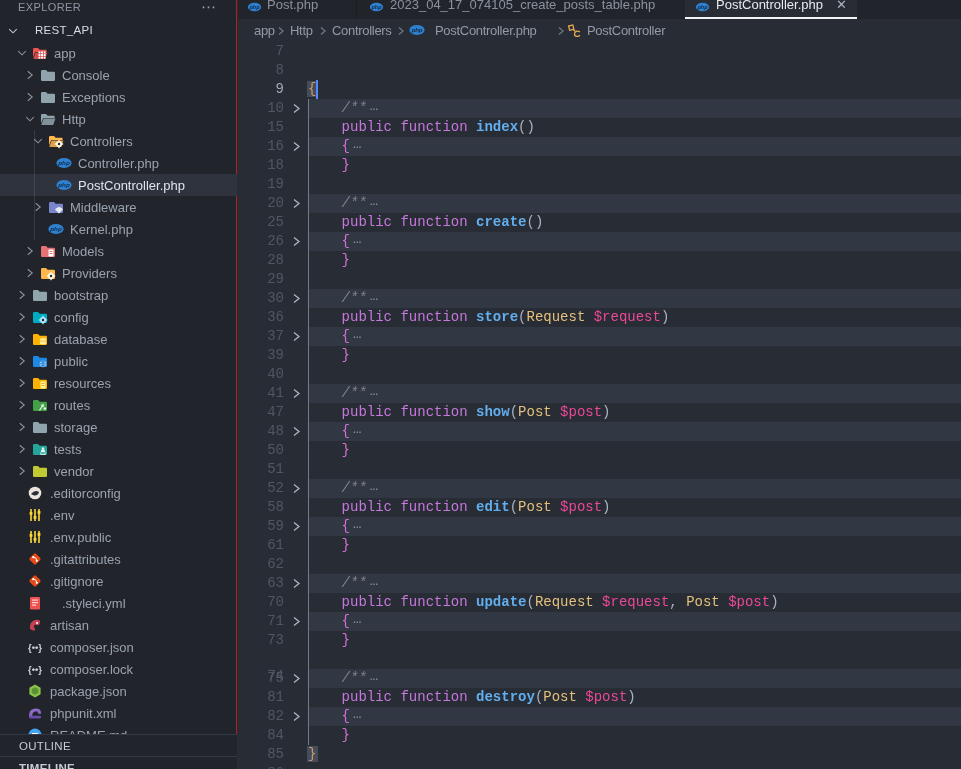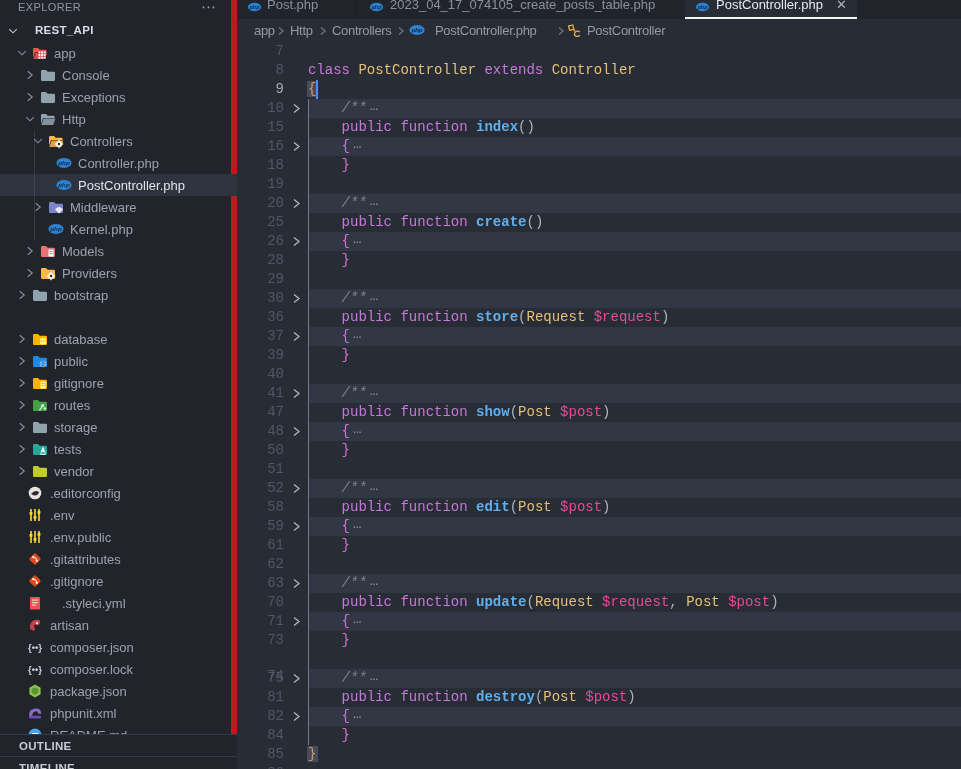--- a/index.html
+++ b/index.html
@@ -1,17 +1,17 @@
 <!DOCTYPE html>
 <html><head><meta charset="utf-8">
 <style>
 *{margin:0;padding:0;box-sizing:border-box}
 html,body{width:961px;height:769px;overflow:hidden;background:#282c34}
 body{font-family:"Liberation Sans",sans-serif;position:relative}
-#sb{position:absolute;left:0;top:0;width:237px;height:769px;background:#21252b;border-right:6px solid #b91c1c}
+#sb{position:absolute;left:0;top:0;width:237px;height:769px;background:#21252b;border-right:1px solid #b91c1c}
 .it{position:absolute;left:0;width:237px;height:22px}
 .it .lb{position:absolute;top:4px;font-size:13px;color:#9aa2ae;white-space:nowrap}
 .it .ch{position:absolute;top:5px;width:12px;height:12px;color:#8b929e}
 .it .ic{position:absolute;top:3px;width:16px;height:16px}
 .sel{background:#2e333d}
 .sel .lb{color:#dfe3ea}
 #tabs{position:absolute;left:238px;top:0;width:723px;height:19px;background:#21252b}
 .tab{position:absolute;top:0;height:19px}
 .tab .tl{position:absolute;top:-3px;font-size:13px;color:#8a919e;white-space:nowrap}
 .tabact{background:#282c34;border-bottom:2px solid #f3f4f6}
@@ -47,21 +47,21 @@
 </defs>
   </svg>
 
 <div id="sb">
 <div style="position:absolute;left:18px;top:1px;font-size:11px;color:#8f96a3;letter-spacing:.4px">EXPLORER</div>
 <div style="position:absolute;left:201px;top:-2px;font-size:15px;color:#9aa2ae;letter-spacing:1px">⋯</div>
 <div class="it" style="top:20px">
       <svg class="ch" style="left:7px;color:#c3c9d2" viewBox="0 0 16 16">
         <use href="#cvd"></use>
       </svg>
-      <span class="lb" style="left:35px;top:4px;font-size:11.5px;font-weight:bold;color:#d8dce4;letter-spacing:.3px">REST_API</span>
+      <span class="lb" style="left:35px;top:4px;font-size:11.5px;font-weight:normal;color:#d8dce4;letter-spacing:.3px">REST_API</span>
     </div>
 <div class="it" style="top:42px">
       <svg class="ch" style="left:16px;color:#8b929e" viewBox="0 0 16 16">
         <use href="#cvd"></use>
       </svg>
       <svg class="ic" style="left:32px;color:#ef5350" viewBox="0 0 16 16" fill="currentColor">
         <use href="#fop"></use>
         <rect x="6.5" y="6.5" width="1.9" height="1.9" fill="#ffffff"></rect>
         <rect x="9.1" y="6.5" width="1.9" height="1.9" fill="#ffffff"></rect>
         <rect x="11.7" y="6.5" width="1.9" height="1.9" fill="#ffffff"></rect>
@@ -176,20 +176,35 @@
     </div>
 <div class="it" style="top:284px">
       <svg class="ch" style="left:16px;color:#8b929e" viewBox="0 0 16 16">
         <use href="#cvr"></use>
       </svg>
       <svg class="ic" style="left:32px;color:#90a4ae" viewBox="0 0 16 16" fill="currentColor">
         <use href="#fc"></use>
       </svg>
       <span class="lb" style="left:54px">bootstrap</span>
     </div>
+<div class="it" style="top:306px">
+      <svg class="ch" style="left:16px;color:#8b929e" viewBox="0 0 16 16">
+        <use href="#cvr"></use>
+      </svg>
+      <svg class="ic" style="left:32px;color:#00acc1" viewBox="0 0 16 16" fill="currentColor">
+        <use href="#fc"></use>
+        <circle cx="11" cy="11" r="3.1" fill="#b3e5fc"></circle>
+        <circle cx="11" cy="11" r="1.2" fill="#1c2430"></circle>
+        <rect x="10.3" y="6.8" width="1.4" height="2" fill="#b3e5fc"></rect>
+        <rect x="10.3" y="13.2" width="1.4" height="2" fill="#b3e5fc"></rect>
+        <rect x="6.8" y="10.3" width="2" height="1.4" fill="#b3e5fc"></rect>
+        <rect x="13.2" y="10.3" width="2" height="1.4" fill="#b3e5fc"></rect>
+      </svg>
+      <span class="lb" style="left:54px">config</span>
+    </div>
 <div class="it" style="top:328px">
       <svg class="ch" style="left:16px;color:#8b929e" viewBox="0 0 16 16">
         <use href="#cvr"></use>
       </svg>
       <svg class="ic" style="left:32px;color:#ffb300" viewBox="0 0 16 16" fill="currentColor">
         <use href="#fc"></use>
         <ellipse cx="11" cy="8.5" rx="3.1" ry="1.6" fill="#fff59d"></ellipse>
         <path d="M7.9 8.5 v3.2 q0 1.6 3.1 1.6 t3.1 -1.6 v-3.2" fill="#ffe082"></path>
         <ellipse cx="11" cy="11.7" rx="3.1" ry="1.6" fill="#fff59d"></ellipse>
         <path d="M7.9 10.1 q3.1 1.6 6.2 0" stroke="#f9a825" stroke-width=".5" fill="none"></path>
@@ -210,21 +225,21 @@
 <div class="it" style="top:372px">
       <svg class="ch" style="left:16px;color:#8b929e" viewBox="0 0 16 16">
         <use href="#cvr"></use>
       </svg>
       <svg class="ic" style="left:32px;color:#ffb300" viewBox="0 0 16 16" fill="currentColor">
         <use href="#fc"></use>
         <rect x="8.5" y="6.5" width="5" height="7" rx=".8" fill="#fff59d"></rect>
         <rect x="9.5" y="8" width="3" height="1" fill="#f9a825"></rect>
         <rect x="9.5" y="10" width="3" height="1" fill="#f9a825"></rect>
       </svg>
-      <span class="lb" style="left:54px">gitignore</span>
+      <span class="lb" style="left:54px">resources</span>
     </div>
 <div class="it" style="top:394px">
       <svg class="ch" style="left:16px;color:#8b929e" viewBox="0 0 16 16">
         <use href="#cvr"></use>
       </svg>
       <svg class="ic" style="left:32px;color:#43a047" viewBox="0 0 16 16" fill="currentColor">
         <use href="#fc"></use>
         <path d="M7.5 13.5 L11 8 l-1.8 .3 M11 8 l.3 1.8" stroke="#e8f5e9" stroke-width="1.3" fill="none"></path>
         <circle cx="12.8" cy="11.5" r="1.3" fill="#e8f5e9"></circle>
       </svg>
@@ -350,21 +365,21 @@
       <svg class="ic" style="left:27px" viewBox="0 0 16 16">
         <circle cx="8" cy="8" r="6.5" fill="#42a5f5"></circle>
         <path d="M5 6.5 h6 M8 6.5 v4 l-2 -2 M8 10.5 l2 -2" stroke="#fff" stroke-width="1.1" fill="none"></path>
       </svg>
       <span class="lb" style="left:50px">README.md</span>
     </div>
 <div style="position:absolute;left:0;top:734px;width:237px;height:22px;background:#21252b;border-top:1px solid #343943">
       <svg class="ch" style="left:7px;color:#c3c9d2" viewBox="0 0 16 16">
         <use href="#cvr"></use>
       </svg>
-      <span style="position:absolute;left:19px;top:5px;font-size:11.5px;font-weight:bold;color:#c6cbd4;letter-spacing:.3px">OUTLINE</span>
+      <span style="position:absolute;left:19px;top:5px;font-size:11.5px;font-weight:normal;color:#c6cbd4;letter-spacing:.3px">OUTLINE</span>
     </div>
 <div style="position:absolute;left:0;top:756px;width:237px;height:13px;background:#21252b;border-top:1px solid #343943;overflow:hidden">
       <svg class="ch" style="left:7px;color:#c3c9d2" viewBox="0 0 16 16">
         <use href="#cvr"></use>
       </svg>
       <span style="position:absolute;left:19px;top:5px;font-size:11.5px;font-weight:bold;color:#c6cbd4;letter-spacing:.3px">TIMELINE</span>
     </div>
 </div>
 <div id="tabs">
 <div class="tab" style="left:0;width:118px">
@@ -410,21 +425,20 @@
     </svg>
 <svg style="position:absolute;left:329px;top:4px;width:15px;height:15px" viewBox="0 0 16 16" fill="none" stroke="#e8ab53" stroke-width="1.4">
       <rect x="2.2" y="2.6" width="4.6" height="4.6" transform="rotate(-14 4.5 4.9)"></rect>
       <path d="M7 7.2 8.6 8.8 M13.8 9.6 q-3.6 -2.4 -5.4 .8 q-1.4 3.2 1.8 3.8 q2.4 .4 3.4 -1.2"></path>
     </svg>
 <span class="bi" style="left:349px;color:#939aa6">PostController</span>
 </div>
 <div id="ed">
 <div class="num" style="top:0px">7</div>
 <div class="num" style="top:19px">8</div>
-<div class="cl" style="top:19px"><span class="k">class</span> <span class="t">PostController</span> <span class="k">extends</span> <span class="t">Controller</span></div>
 <div class="num numa" style="top:38px">9</div>
 <div class="cl" style="top:38px"><span class="b1 bx">{</span></div>
 <div class="fold" style="top:57px"></div>
 <div class="num" style="top:57px">10</div>
 <svg class="fch" style="top:57px" viewBox="0 0 14 19">
       <polyline points="4,5.5 9,9.5 4,13.5" fill="none" stroke="#b0b6c1" stroke-width="1.3"></polyline>
     </svg>
 <div class="cl" style="top:57px">    <span class="cm">/**</span><span class="e">…</span></div>
 <div class="num" style="top:76px">15</div>
 <div class="cl" style="top:76px">    <span class="k">public</span> <span class="k">function</span> <span class="f">index</span><span class="p">()</span></div>

